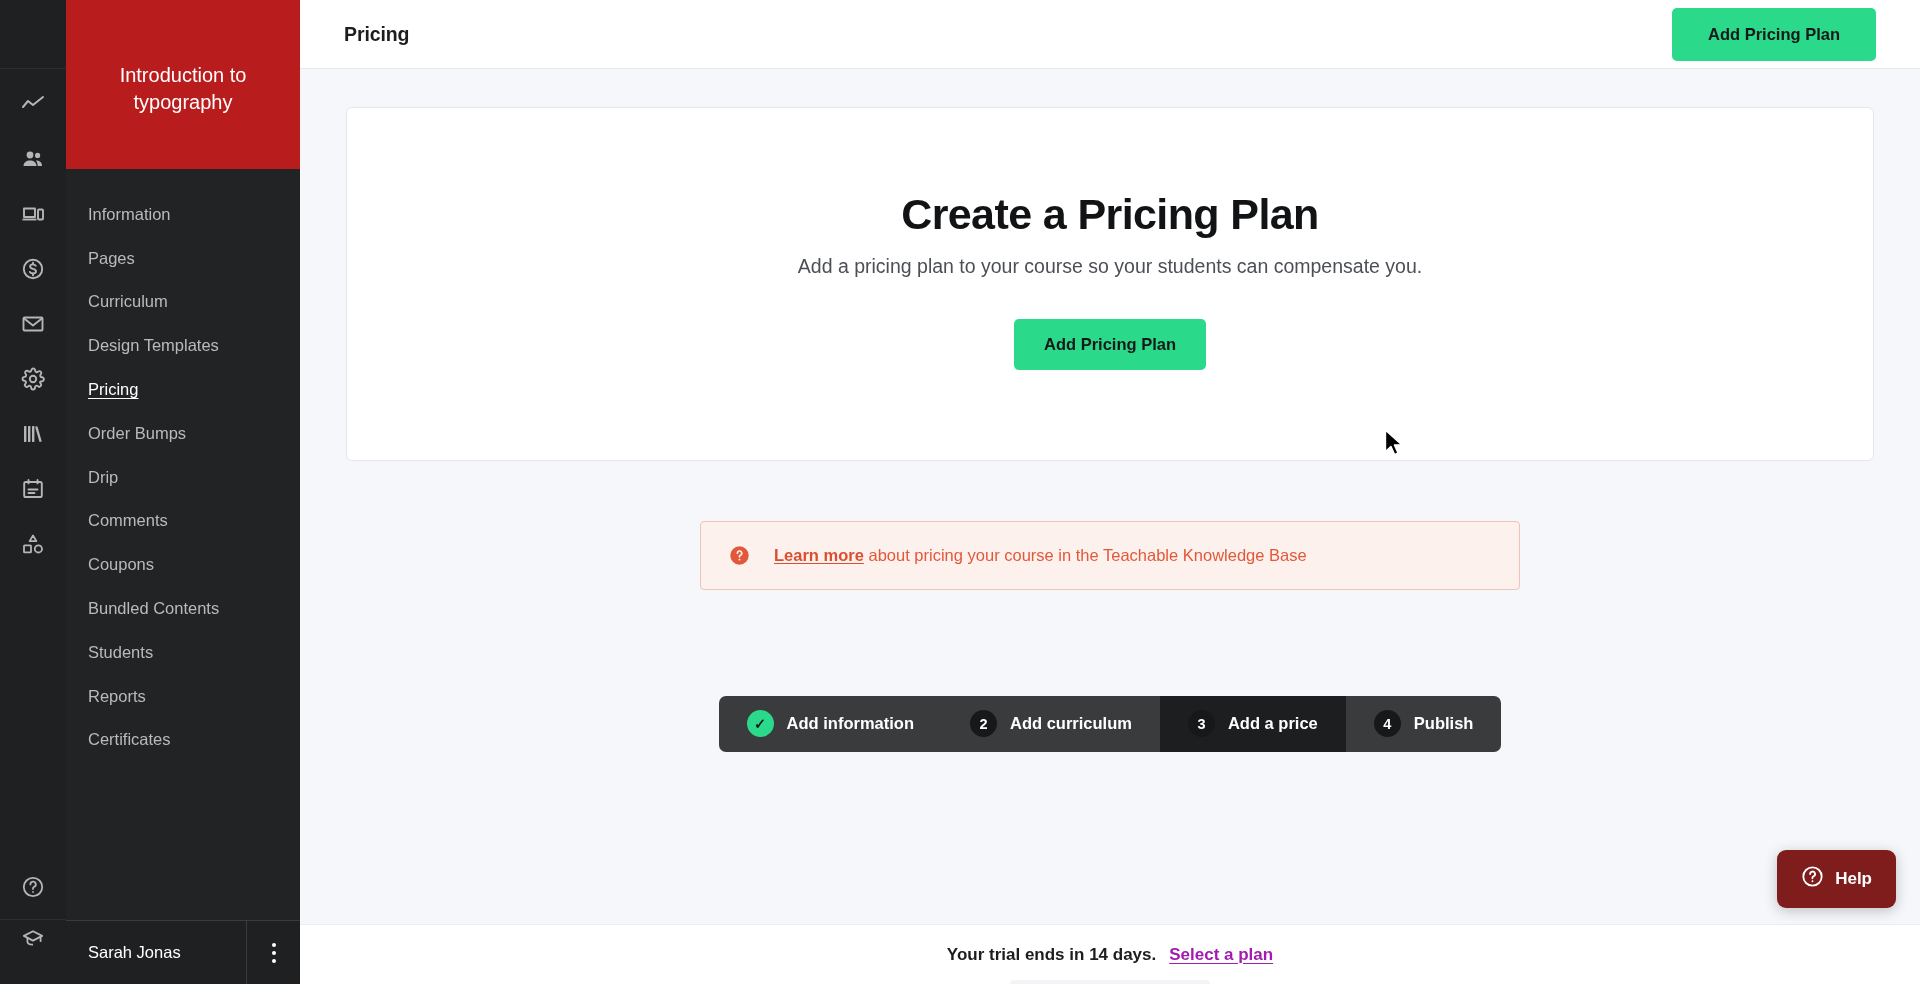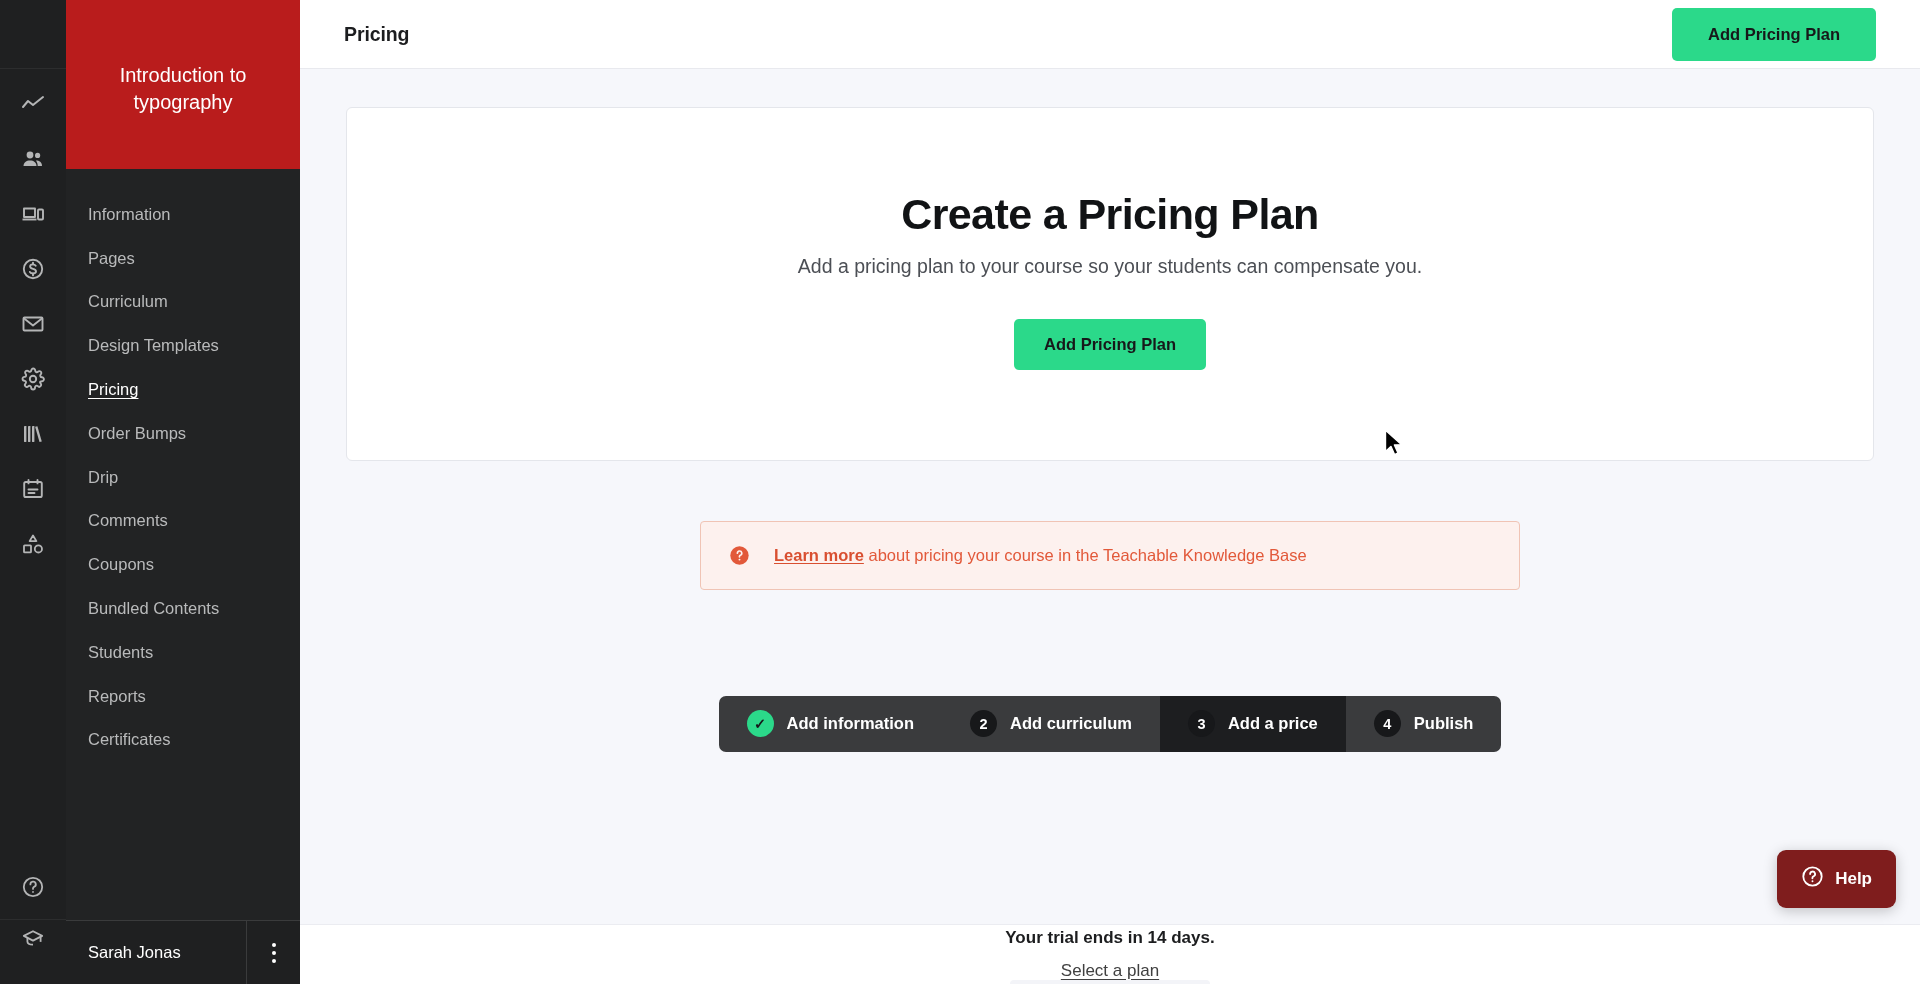--- a/index.html
+++ b/index.html
@@ -158,24 +158,24 @@
   }
   .step-badge.done { background: #2bd98a; color: #17181a; }
 
   
   .trial-bar {
     height: 60px; min-height: 60px;
     background: #ffffff;
     border-top: 1px solid #ebecf1;
     display: flex; align-items: center; justify-content: center;
     gap: 13px;
-    position: relative; z-index: 2; flex-direction: column;
+    position: relative; z-index: 2;
   }
   .trial-text { font-size: 17px; font-weight: 700; color: #1c1d1f; }
-  .trial-link { font-size: 17px; font-weight: 400; color: #404040; text-decoration: underline; text-underline-offset: 3px; cursor: pointer; }
+  .trial-link { font-size: 17px; font-weight: 700; color: #a21caf; text-decoration: underline; text-underline-offset: 3px; cursor: pointer; }
   .trial-ghost {
     position: absolute; bottom: -10px; left: 50%; transform: translateX(-50%);
     width: 200px; height: 14px; background: #f3f4f8; border-radius: 4px;
   }
 
   
   .help-widget {
     position: absolute; right: 24px; bottom: 76px;
     background: #7f1d1d; color: #ffffff;
     border-radius: 9px;

